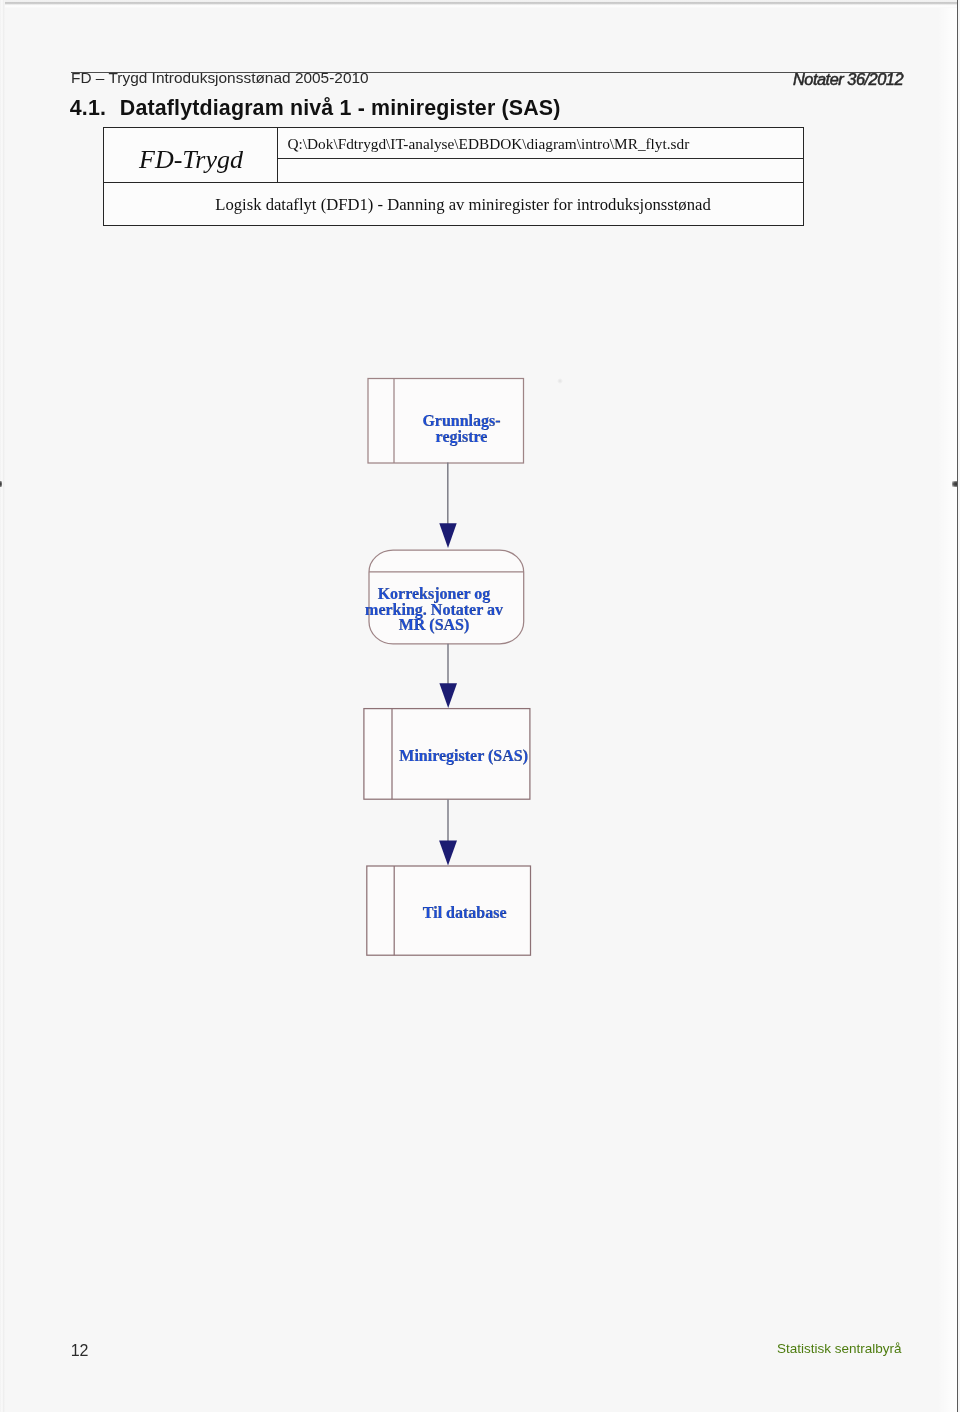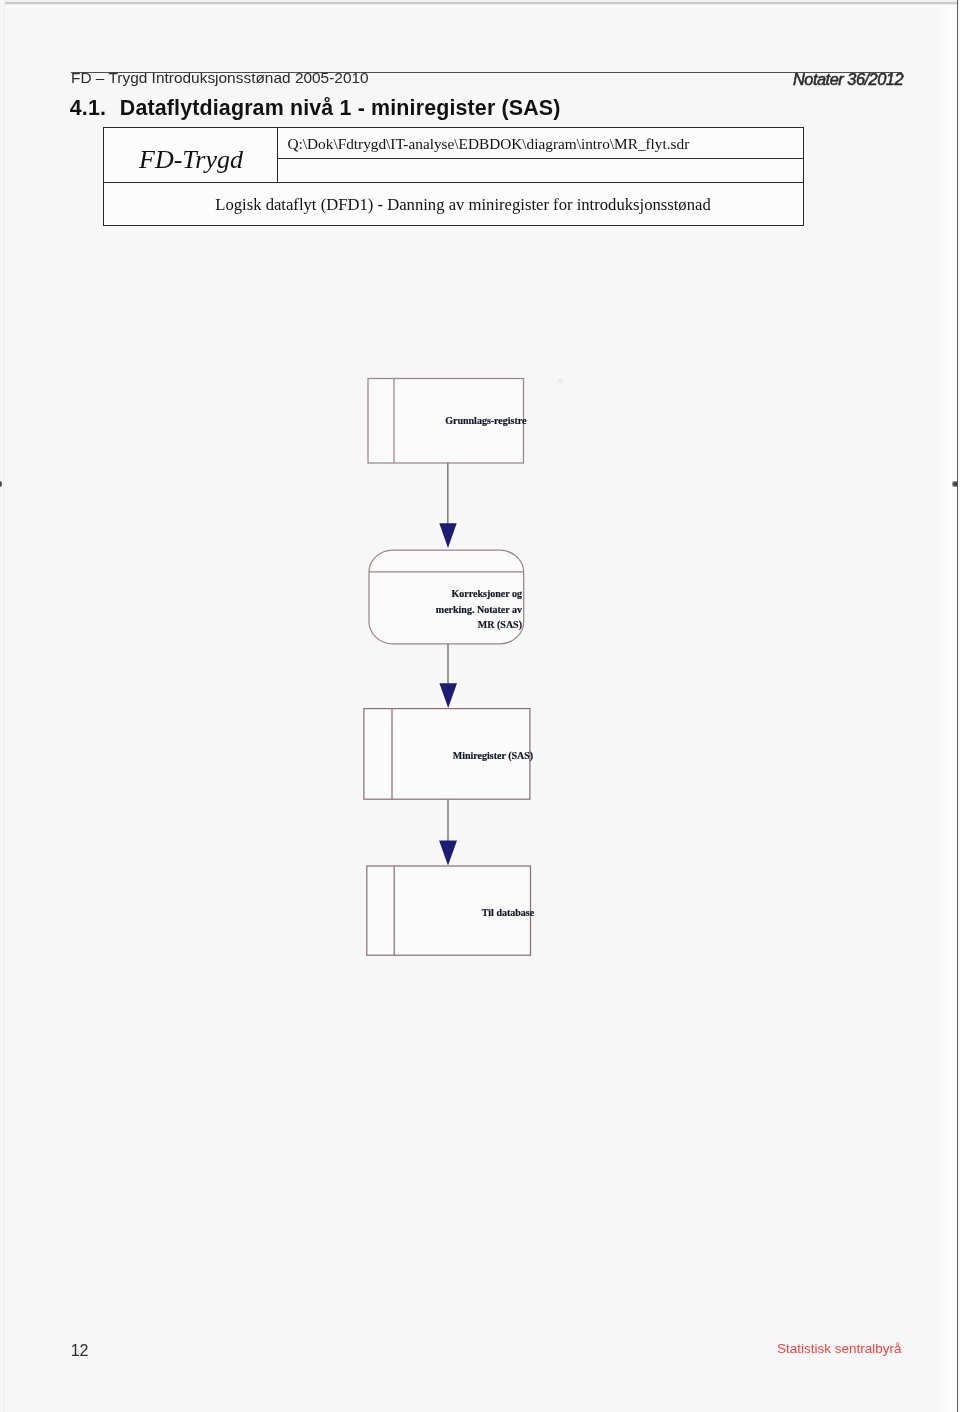--- a/index.html
+++ b/index.html
@@ -22,29 +22,29 @@
             display:flex;align-items:center;padding-left:10px;font-size:15.3px;color:#111;box-sizing:border-box;}
   #tbl .c2b{position:absolute;left:173.5px;top:32.5px;right:0;height:22px;
             display:flex;align-items:center;padding-left:50px;font-size:15.4px;color:#111;box-sizing:border-box;}
   #tbl .r2{position:absolute;left:0;top:54.5px;right:0;bottom:0;padding-left:19px;padding-top:1px;border-top:1.7px solid #262626;
            display:flex;align-items:center;justify-content:center;font-size:16.65px;color:#111;box-sizing:border-box;}
 
   
   #diagram{position:absolute;left:0;top:0;width:960px;height:1412px;pointer-events:none;}
 
   .nlabel{position:absolute;font-family:"Liberation Serif",serif;font-weight:bold;
-          font-size:10px;color:#0f172a;text-align:right;line-height:15.5px;
+          font-size:16px;color:#1d4ed8;text-align:center;line-height:15.5px;
           -webkit-text-stroke:0.18px #111;}
   #nl1{left:396.5px;top:413.3px;width:130px;}
-  #nl2{left:366px;top:586px;width:156px;}
+  #nl2{left:356px;top:586px;width:156px;}
   #nl3{left:394.2px;top:747.6px;width:139px;}
   #nl4{left:395.2px;top:904.5px;width:139px;}
 
   #footer-page{position:absolute;left:70.7px;top:1341.5px;font-size:16px;color:#2b2b2b;}
-  #footer-right{position:absolute;left:777px;top:1341px;font-size:13.5px;color:#ef4444;}
+  #footer-right{position:absolute;left:777px;top:1341px;font-size:13.5px;color:#4d7c0f;}
 
   
   #scan-top-edge{position:absolute;left:0;top:0;width:957px;height:8px;background:linear-gradient(to bottom,#f2f2f2 0%,#f0f0f0 20%,#c9c9c9 30%,#cecece 45%,#fafafa 62%,#fdfdfd 80%,#f7f7f7 100%);}
   #scan-left-edge{position:absolute;left:0;top:0;width:5px;height:1412px;background:linear-gradient(to right,#f1f1f1 0%,#fbfbfb 40%,#eeeeee 72%,#f7f7f7 100%);}
   #scan-right-edge{position:absolute;left:956.6px;top:0;width:1.6px;height:1412px;background:#5b5b5b;}
   #scan-right-gutter{position:absolute;left:938px;top:0;width:19px;height:1412px;background:linear-gradient(to right,rgba(255,255,255,0) 0%,rgba(255,255,255,.75) 70%,rgba(255,255,255,.9) 100%);}
   #scan-speck-diagram{position:absolute;left:557px;top:378px;width:6px;height:6px;border-radius:50%;background:radial-gradient(circle,#e2e2e2 0%,rgba(240,240,240,0) 70%);}
   #scan-mark-left{position:absolute;left:0;top:481px;width:2px;height:6px;background:radial-gradient(ellipse at 10% 50%,#2b2b2b 0%,#6d6d6d 55%,rgba(200,200,200,0) 100%);}
   #scan-mark-right{position:absolute;left:952px;top:481px;width:5px;height:6px;background:radial-gradient(ellipse at 85% 50%,#2f2f2f 0%,#555 45%,rgba(235,235,235,0) 100%);}
 </style>

